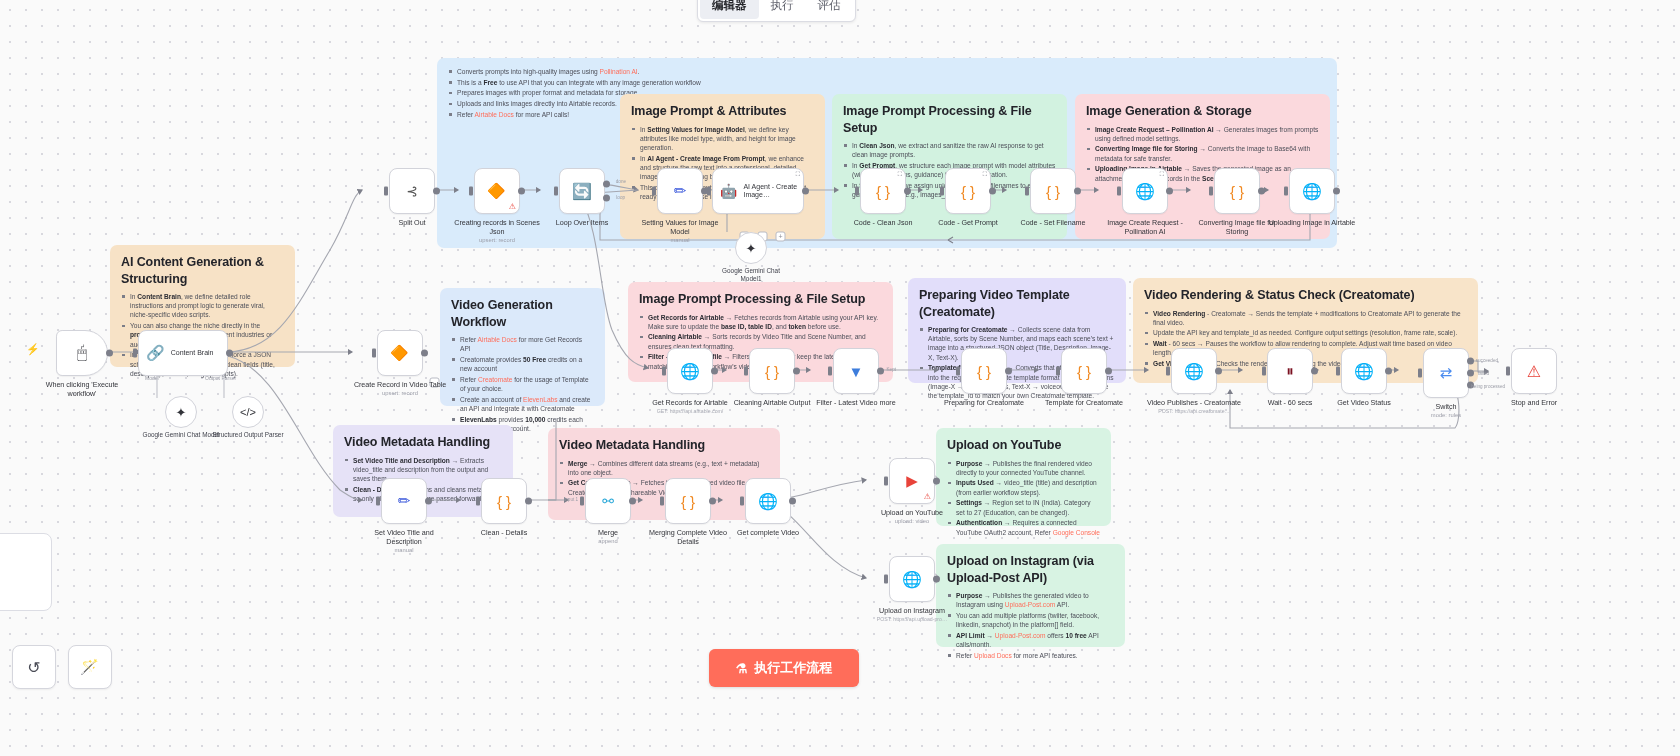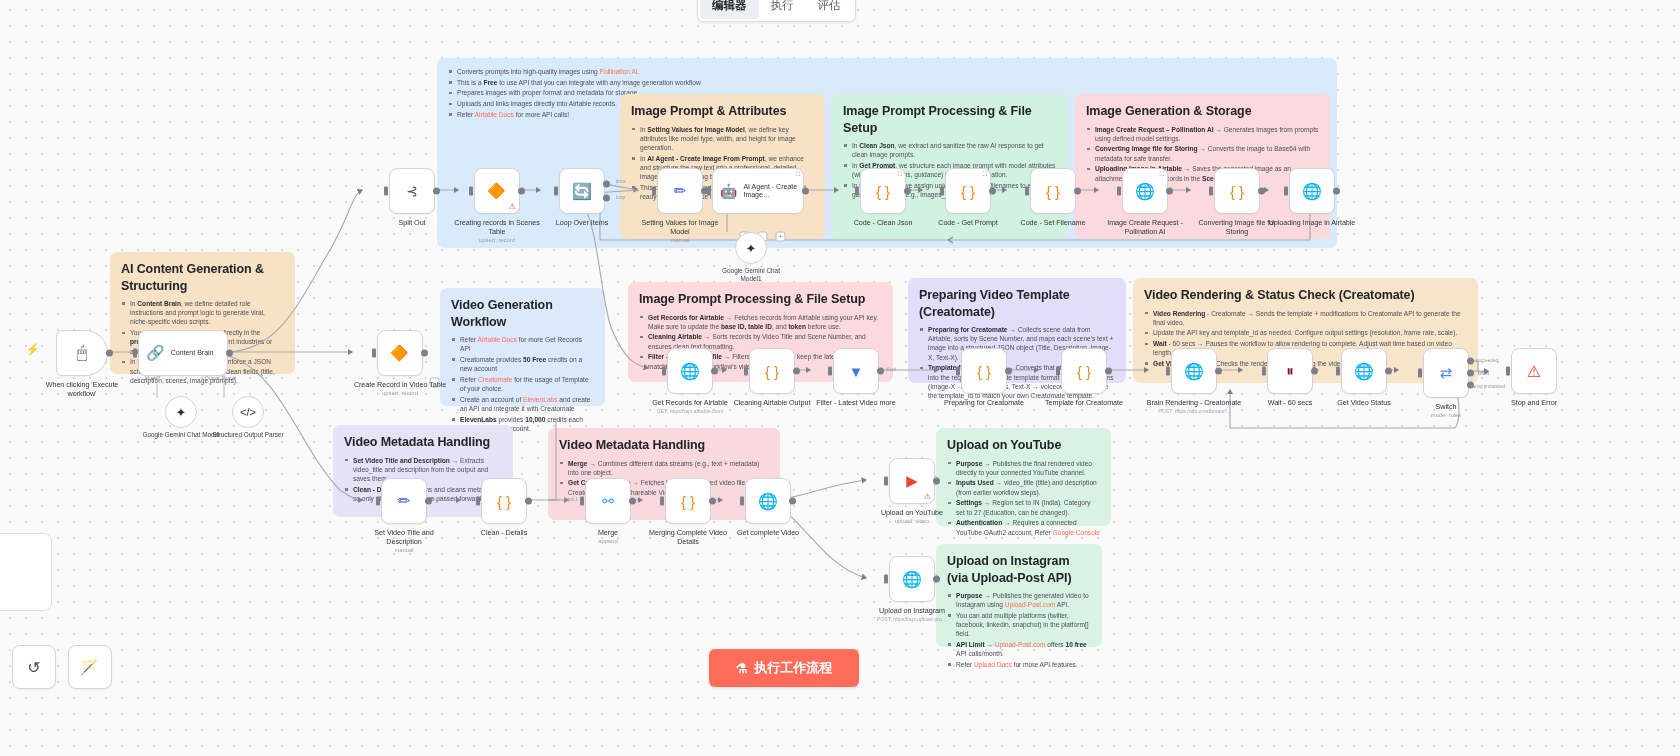--- a/index.html
+++ b/index.html
@@ -261,21 +261,21 @@
 
 <div class="note n-pink" style="left:1075px; top:94px; width:255px; height:145px;">
   <h3>Image Generation &amp; Storage</h3>
   <ul>
       <li><b>Image Create Request – Pollination AI</b> → Generates images from prompts using defined model settings.</li>
       <li><b>Converting Image file for Storing</b> → Converts the image to Base64 with metadata for safe transfer.</li>
       <li><b>Uploading Image in Airtable</b> → Saves the generated image as an attachment in Airtable records in the <b>Scenes</b> Table</li>
     </ul>
 </div>
 
-<div class="note n-peach" style="left:110px; top:252px; width:185px; height:122px;">
+<div class="note n-peach" style="left:110px; top:245px; width:185px; height:122px;">
   <h3>AI Content Generation &amp; Structuring</h3>
   <ul>
       <li>In <b>Content Brain</b>, we define detailed role instructions and prompt logic to generate viral, niche-specific video scripts.</li>
       <li>You can also change the niche directly in the <b>prompt message</b> to target different industries or audiences.</li>
       <li>In Structured Output Parser, we enforce a JSON schema to structure outputs into clean fields (title, description, scenes, image prompts).</li>
     </ul>
 </div>
 
 <div class="note n-lblue" style="left:440px; top:288px; width:165px; height:118px;">
   <h3>Video Generation Workflow</h3>
@@ -334,21 +334,21 @@
 <div class="note n-mint" style="left:936px; top:428px; width:175px; height:98px;">
   <h3>Upload on YouTube</h3>
   <ul>
       <li><b>Purpose</b> → Publishes the final rendered video directly to your connected YouTube channel.</li>
       <li><b>Inputs Used</b> → video_title (title) and description (from earlier workflow steps).</li>
       <li><b>Settings</b> → Region set to IN (India). Category set to 27 (Education, can be changed).</li>
       <li><b>Authentication</b> → Requires a connected YouTube OAuth2 account, Refer <span class="lk">Google Console</span></li>
     </ul>
 </div>
 
-<div class="note n-mint" style="left:936px; top:544px; width:166px; height:103px;">
+<div class="note n-mint" style="left:936px; top:544px; width:189px; height:103px;">
   <h3>Upload on Instagram (via Upload-Post API)</h3>
   <ul>
       <li><b>Purpose</b> → Publishes the generated video to Instagram using <span class="lk">Upload-Post.com</span> API.</li>
       <li>You can add multiple platforms (twiiter, facebook, linkedin, snapchot) in the platform[] field.</li>
       <li><b>API Limit</b> → <span class="lk">Upload-Post.com</span> offers <b>10 free</b> API calls/month.</li>
       <li>Refer <span class="lk">Upload Docs</span> for more API features.</li>
     </ul>
 </div>
 
 <div class="node" style="left:34px; top:330px;">
@@ -403,21 +403,21 @@
   <div class="nlabel">Split Out</div>
 </div>
 
 <div class="node" style="left:449px; top:168px;">
   <div class="nbox">
     <span style="font-size:15px;">🔶</span>
     <span class="warn">⚠</span>
     <span class="dot-in"></span>
     <span class="dot-out"></span>
   </div>
-  <div class="nlabel">Creating records in Scenes Table</div>
+  <div class="nlabel">Creating records in Scenes Json</div>
   <div class="nsub">upsert: record</div>
 </div>
 
 <div class="node" style="left:534px; top:168px;">
   <div class="nbox">
     <span style="font-size:16px;color:#15a05c;">🔄</span>
     <span class="dot-in"></span>
     <span class="dot-out" style="top:33%;"></span>
     <span class="dot-out" style="top:66%;"></span>
     <span class="port-lbl" style="right:-22px; top:10px;">done</span>
@@ -551,21 +551,21 @@
     <span class="dot-out"></span>
   </div>
   <div class="nlabel">Template for Creatomate</div>
 </div>
 <div class="node" style="left:1146px; top:348px;">
   <div class="nbox">
     <span style="font-size:16px;color:#2f45d8;">🌐</span>
     <span class="dot-in"></span>
     <span class="dot-out"></span>
   </div>
-  <div class="nlabel">Brain Rendering - Creatomate</div>
+  <div class="nlabel">Video Publishes - Creatomate</div>
   <div class="nsub url">POST: https://api.creatomate…</div>
 </div>
 <div class="node" style="left:1242px; top:348px;">
   <div class="nbox">
     <span style="font-size:15px;color:#7a1020;">⏸</span>
     <span class="dot-in"></span>
     <span class="dot-out"></span>
   </div>
   <div class="nlabel">Wait - 60 secs</div>
 </div>

